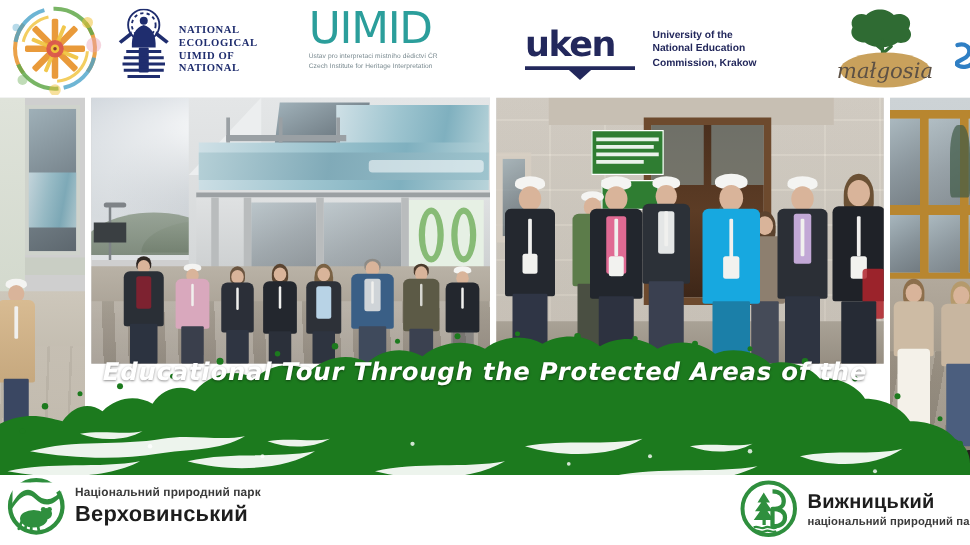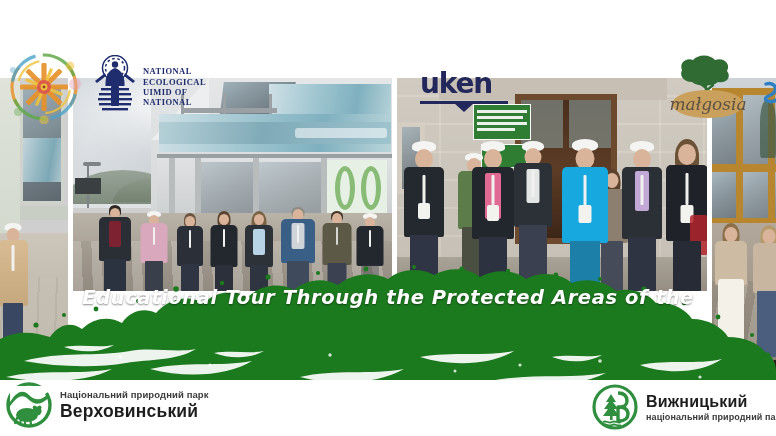--- a/index.html
+++ b/index.html
@@ -17,21 +17,21 @@
   }
 
   
   .logo-bar {
     position: absolute;
     left: 0; top: 0;
     width: 776px; height: 78px;
     background: #ffffff;
     z-index: 30;
   }
-  .logo { position: absolute; display: flex; align-items: center; margin-top: 48px; }
+  .logo { position: absolute; display: flex; align-items: center; }
 
   
   .logo-sunburst { left: 4px; top: 2px; width: 80px; height: 74px; }
   
   .logo-necu { left: 92px; top: 6px; width: 130px; height: 66px; }
   .necu-text {
     font-family: "Liberation Serif", serif;
     font-size: 8.5px; line-height: 10.4px;
     letter-spacing: .45px;
     color: #1f2d6e; font-weight: 700;
@@ -250,25 +250,35 @@
         </g>
       </svg>
       <div class="necu-text">
         <div>NATIONAL</div>
         <div>ECOLOGICAL</div>
         <div>UIMID OF</div>
         <div>NATIONAL</div>
       </div>
     </div>
 
+    <div class="logo logo-uimid">
+      <div class="uimid-word">UIMID</div>
+      <div class="uimid-sub">Ústav pro interpretaci místního dědictví ČR</div>
+      <div class="uimid-sub">Czech Institute for Heritage Interpretation</div>
+    </div>
 
     <div class="logo logo-uken">
       <div>
         <div class="uken-word">uken</div>
         <div class="uken-rule"></div>
+      </div>
+      <div class="uken-text">
+        <div>University of the</div>
+        <div>National Education</div>
+        <div>Commission, Krakow</div>
       </div>
     </div>
 
     <div class="logo logo-malgosia">
       <svg viewBox="0 0 92 70" width="92" height="70">
         <path d="M30 30 C22 30 17 24 20 18 C17 11 24 5 31 8 C36 2 48 2 53 8 C62 5 69 12 65 19 C70 25 64 32 56 30 C50 35 36 35 30 30 Z" fill="#2f6b33"></path>
         <path d="M44 28 L44 46 M44 36 L38 31 M44 39 L51 33" stroke="#2f6b33" stroke-width="2.6" fill="none" stroke-linecap="round"></path>
         <ellipse cx="46" cy="52" rx="36" ry="14" fill="#c9a15c"></ellipse>
         <text x="46" y="58" text-anchor="middle" font-family="DejaVu Serif, serif" font-style="italic" font-size="17" fill="#5d5145">małgosia</text>
       </svg>

